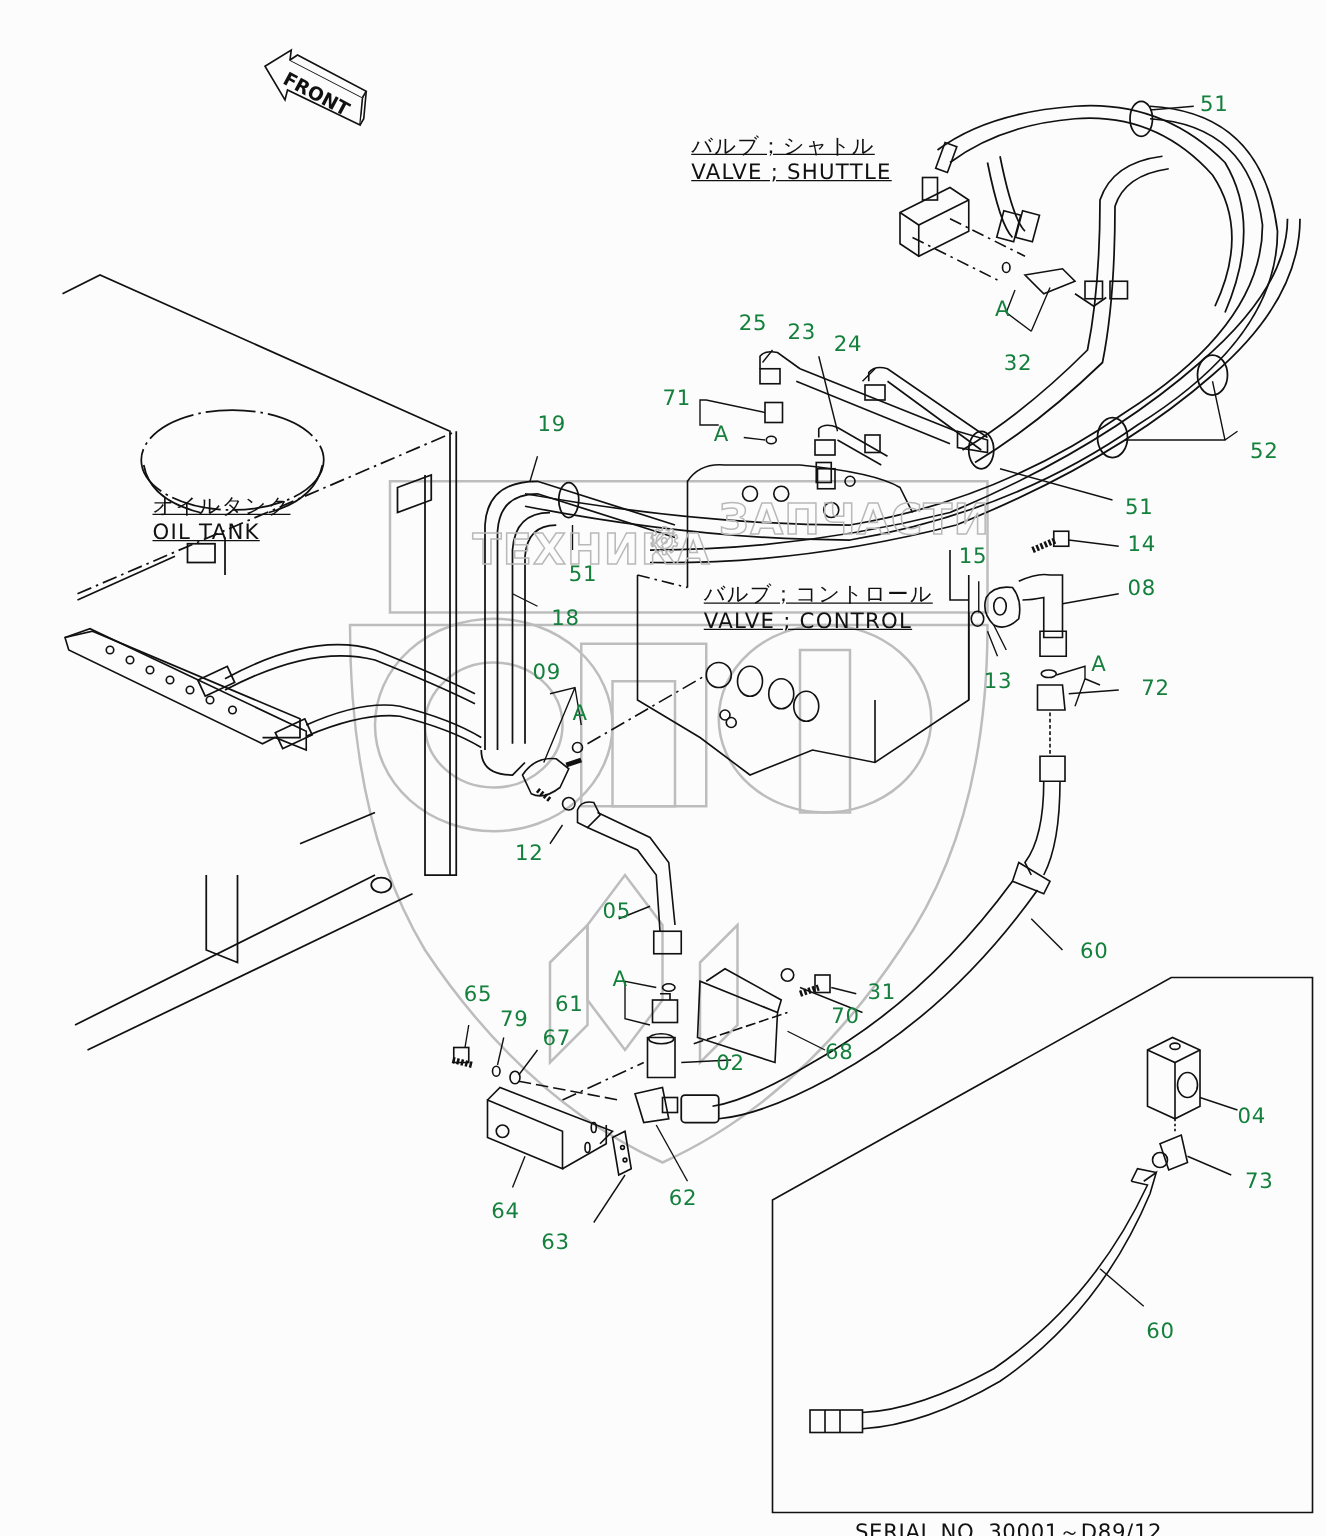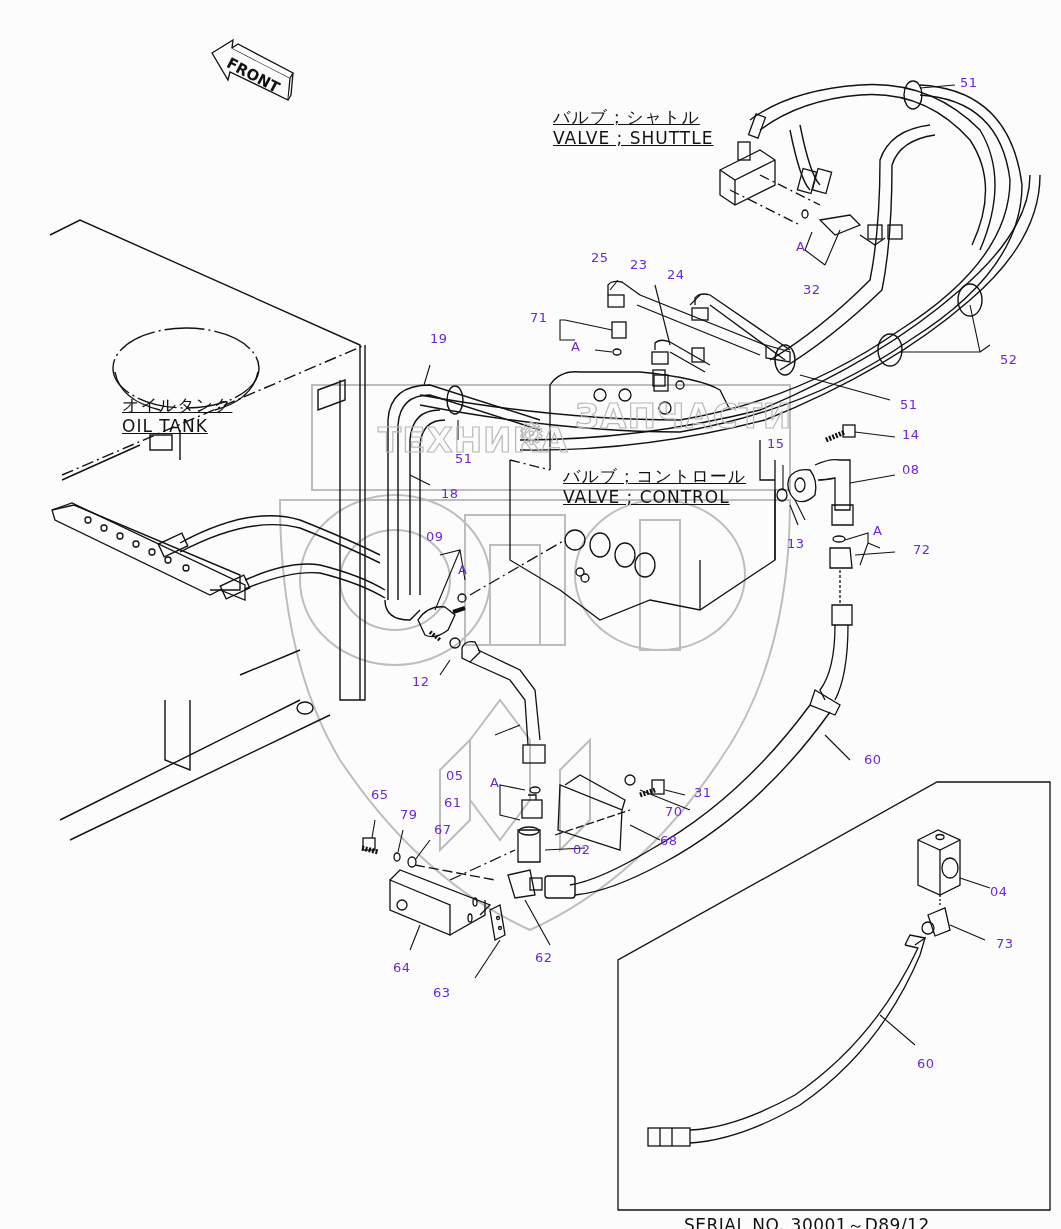--- a/index.html
+++ b/index.html
@@ -1,20 +1,20 @@
 <!DOCTYPE html>
 <html><head>
 <meta charset="utf-8">
 <style>
   html, body { margin:0; padding:0; background:#fbfcfb; }
   body { width:1061px; height:1229px; position:relative; overflow:hidden;
          font-family:"DejaVu Sans", sans-serif; color:#111; }
   #canvas { position:absolute; left:0; top:0; width:1061px; height:1229px; }
-  .lbl { position:absolute; font-family:"DejaVu Sans", sans-serif; font-size:13px;
-         color:#6d28d9; line-height:1; white-space:nowrap; letter-spacing:0.5px; }
+  .lbl { position:absolute; font-family:"DejaVu Sans", sans-serif; font-size:17px;
+         color:#15803d; line-height:1; white-space:nowrap; letter-spacing:0.5px; }
   .cap { position:absolute; font-family:"DejaVu Sans", sans-serif; font-size:17px;
          color:#111; line-height:1.25; white-space:nowrap; letter-spacing:1px;text-decoration:underline; }
   .serial { position:absolute; font-family:"DejaVu Sans", sans-serif; font-size:17px;
             color:#111; white-space:nowrap; letter-spacing:0.5px;margin-top:32px; }
   .wm { position:absolute; font-family:"DejaVu Sans", sans-serif; font-size:34px;
         color:transparent; -webkit-text-stroke:1.2px #b9b9b9; white-space:nowrap;
         font-weight:bold; letter-spacing:1px; }
   .front { position:absolute; font-family:"DejaVu Sans", sans-serif; font-weight:bold;
            font-size:15px; transform:rotate(28deg); transform-origin:left top; color:#111; }
 </style>
@@ -325,21 +325,21 @@
 <div class="lbl" style="left:441px; top:487px;">18</div>
 <div class="lbl" style="left:767px; top:437px;">15</div>
 <div class="lbl" style="left:902px; top:428px;">14</div>
 <div class="lbl" style="left:902px; top:463px;">08</div>
 <div class="lbl" style="left:787px; top:537px;">13</div>
 <div class="lbl" style="left:873px; top:524px;">A</div>
 <div class="lbl" style="left:913px; top:543px;">72</div>
 <div class="lbl" style="left:426px; top:530px;">09</div>
 <div class="lbl" style="left:458px; top:563px;">A</div>
 <div class="lbl" style="left:412px; top:675px;">12</div>
-<div class="lbl" style="left:446px; top:721px;margin-top:48px;">05</div>
+<div class="lbl" style="left:482px; top:721px;">05</div>
 <div class="lbl" style="left:864px; top:753px;">60</div>
 <div class="lbl" style="left:694px; top:786px;">31</div>
 <div class="lbl" style="left:665px; top:805px;">70</div>
 <div class="lbl" style="left:660px; top:834px;">68</div>
 <div class="lbl" style="left:490px; top:776px;">A</div>
 <div class="lbl" style="left:444px; top:796px;">61</div>
 <div class="lbl" style="left:573px; top:843px;">02</div>
 <div class="lbl" style="left:371px; top:788px;">65</div>
 <div class="lbl" style="left:400px; top:808px;">79</div>
 <div class="lbl" style="left:434px; top:823px;">67</div>

